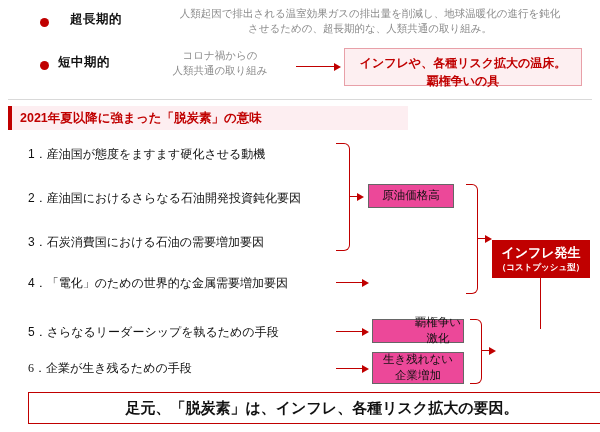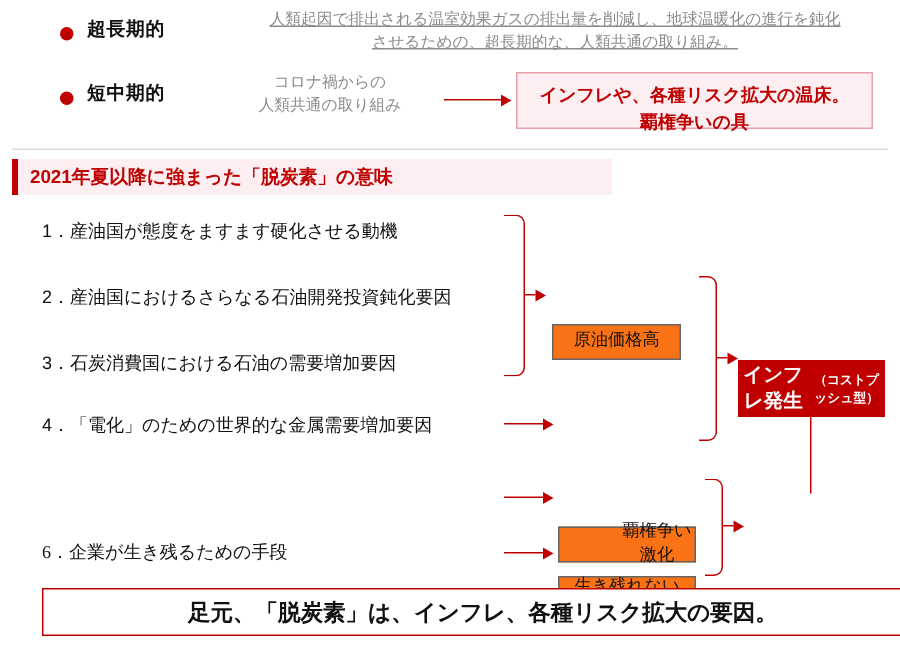--- a/index.html
+++ b/index.html
@@ -77,36 +77,35 @@
     border-left:none;
     box-sizing:border-box;
   }
   .brace-tip{
     position:absolute;width:7px;height:1.4px;background:#c00000;
   }
 
   
   .wbox{
     border:1.2px solid #666;
-    background:#f97316;
+    background:#ec4899;
     font-size:11.5px;
     color:#111;
     display:flex;align-items:center;justify-content:center;
     text-align:center;
     line-height:1.35;
     box-sizing:border-box;
-    margin-top:32px;
   }
 
   
   .redbox{
     background:#c00000;
     color:#ffffff;
     font-weight:bold;
-    display:flex;flex-direction:row;align-items:center;justify-content:center;
+    display:flex;flex-direction:column;align-items:center;justify-content:center;
     text-align:center;
     box-sizing:border-box;
     line-height:1.3;
   }
   .redbox .main{font-size:13px;}
   .redbox .sub{font-size:8.5px;font-weight:bold;margin-top:1px;}
 
   
   .conclusion{
     border:1.6px solid #c00000;
@@ -120,22 +119,22 @@
   .divider{
     position:absolute;background:#d9d9d9;height:1px;
   }
 </style>
 </head>
 <body>
 
 <div class="canvas">
 
   <div class="abs bullet" style="left:40px;top:18px;"></div>
-  <div class="abs term-label" style="left:58px;top:11px;">超長期的</div>
-  <div class="abs gray-note" style="left:160px;top:6px;width:420px;white-space:pre-line;text-decoration:underline;">人類起因で排出される温室効果ガスの排出量を削減し、地球温暖化の進行を鈍化
+  <div class="abs term-label" style="left:70px;top:11px;">超長期的</div>
+  <div class="abs gray-note" style="left:160px;top:6px;width:420px;white-space:pre-line;">人類起因で排出される温室効果ガスの排出量を削減し、地球温暖化の進行を鈍化
 させるための、超長期的な、人類共通の取り組み。</div>
 
   <div class="abs bullet" style="left:40px;top:61px;"></div>
   <div class="abs term-label" style="left:58px;top:54px;">短中期的</div>
   <div class="abs gray-note" style="left:150px;top:48px;width:140px;white-space:pre-line;">コロナ禍からの
 人類共通の取り組み</div>
 
   <div class="arrow-line" style="left:296px;top:66px;width:38px;"></div>
   <div class="arrow-head" style="left:334px;top:62.5px;"></div>
 
@@ -153,20 +152,23 @@
   </div>
   <div class="abs list-item" style="left:28px;top:190px;">
     <span>2．</span><span>産油国におけるさらなる石油開発投資鈍化要因</span>
   </div>
   <div class="abs list-item" style="left:28px;top:234px;">
     <span>3．</span><span>石炭消費国における石油の需要増加要因</span>
   </div>
   <div class="abs list-item" style="left:28px;top:275px;">
     <span>4．</span><span>「電化」のための世界的な金属需要増加要因</span>
   </div>
+  <div class="abs list-item" style="left:28px;top:324px;">
+    <span>5．</span><span>さらなるリーダーシップを執るための手段</span>
+  </div>
   <div class="abs list-item" style="left:28px;top:360px;font-family:Liberation Serif, serif;">
     <span>6．</span><span>企業が生き残るための手段</span>
   </div>
 
   <div class="brace" style="left:336px;top:143px;width:14px;height:108px;border-top-right-radius:6px;border-bottom-right-radius:6px;"></div>
   <div class="brace-tip" style="left:350px;top:196px;"></div>
   <div class="arrow-head" style="left:357px;top:193px;"></div>
 
   <div class="abs wbox" style="left:368px;top:184px;width:86px;height:24px;">原油価格高</div>
 

